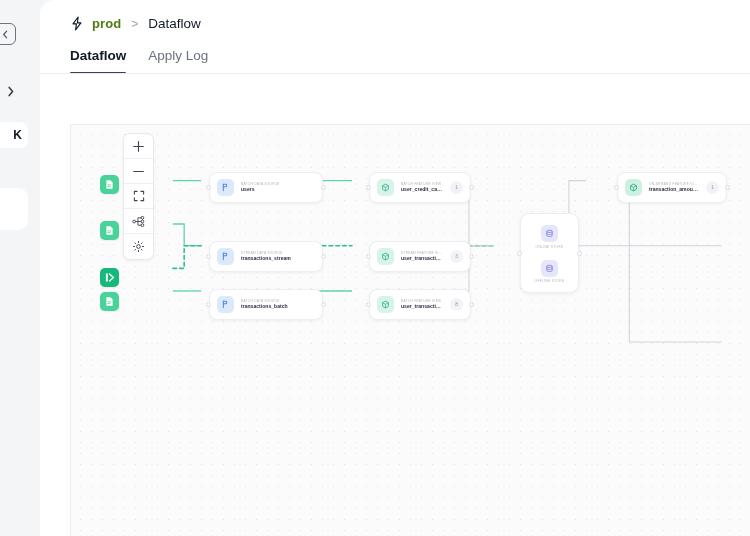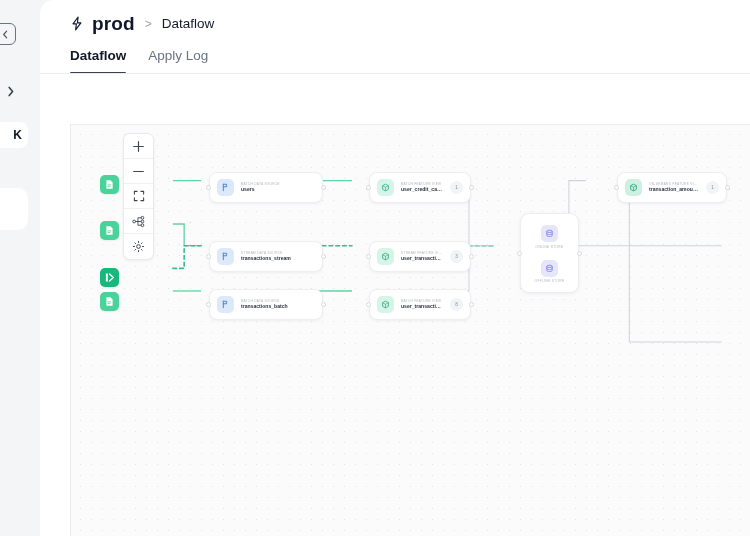--- a/index.html
+++ b/index.html
@@ -60,21 +60,21 @@
 
   
   .breadcrumb {
     display: flex; align-items: center;
     gap: 8px;
     padding: 19px 0 0 30px;
     height: 28px;
   }
   .bc-spark { width: 14px; height: 15px; color: #111827; display:block; }
   .bc-project {
-    font-size: 19px; font-weight: 700; color: #0f172a;
+    font-size: 13px; font-weight: 700; color: #4d7c0f;
     letter-spacing: .1px;
   }
   .bc-sep { font-size: 12px; color: #9ca3af; margin: 0 2px; }
   .bc-page { font-size: 13.5px; font-weight: 400; color: #111827; }
 
   
   .tabs {
     position: relative;
     display: flex; align-items: flex-end;
     gap: 22px;

